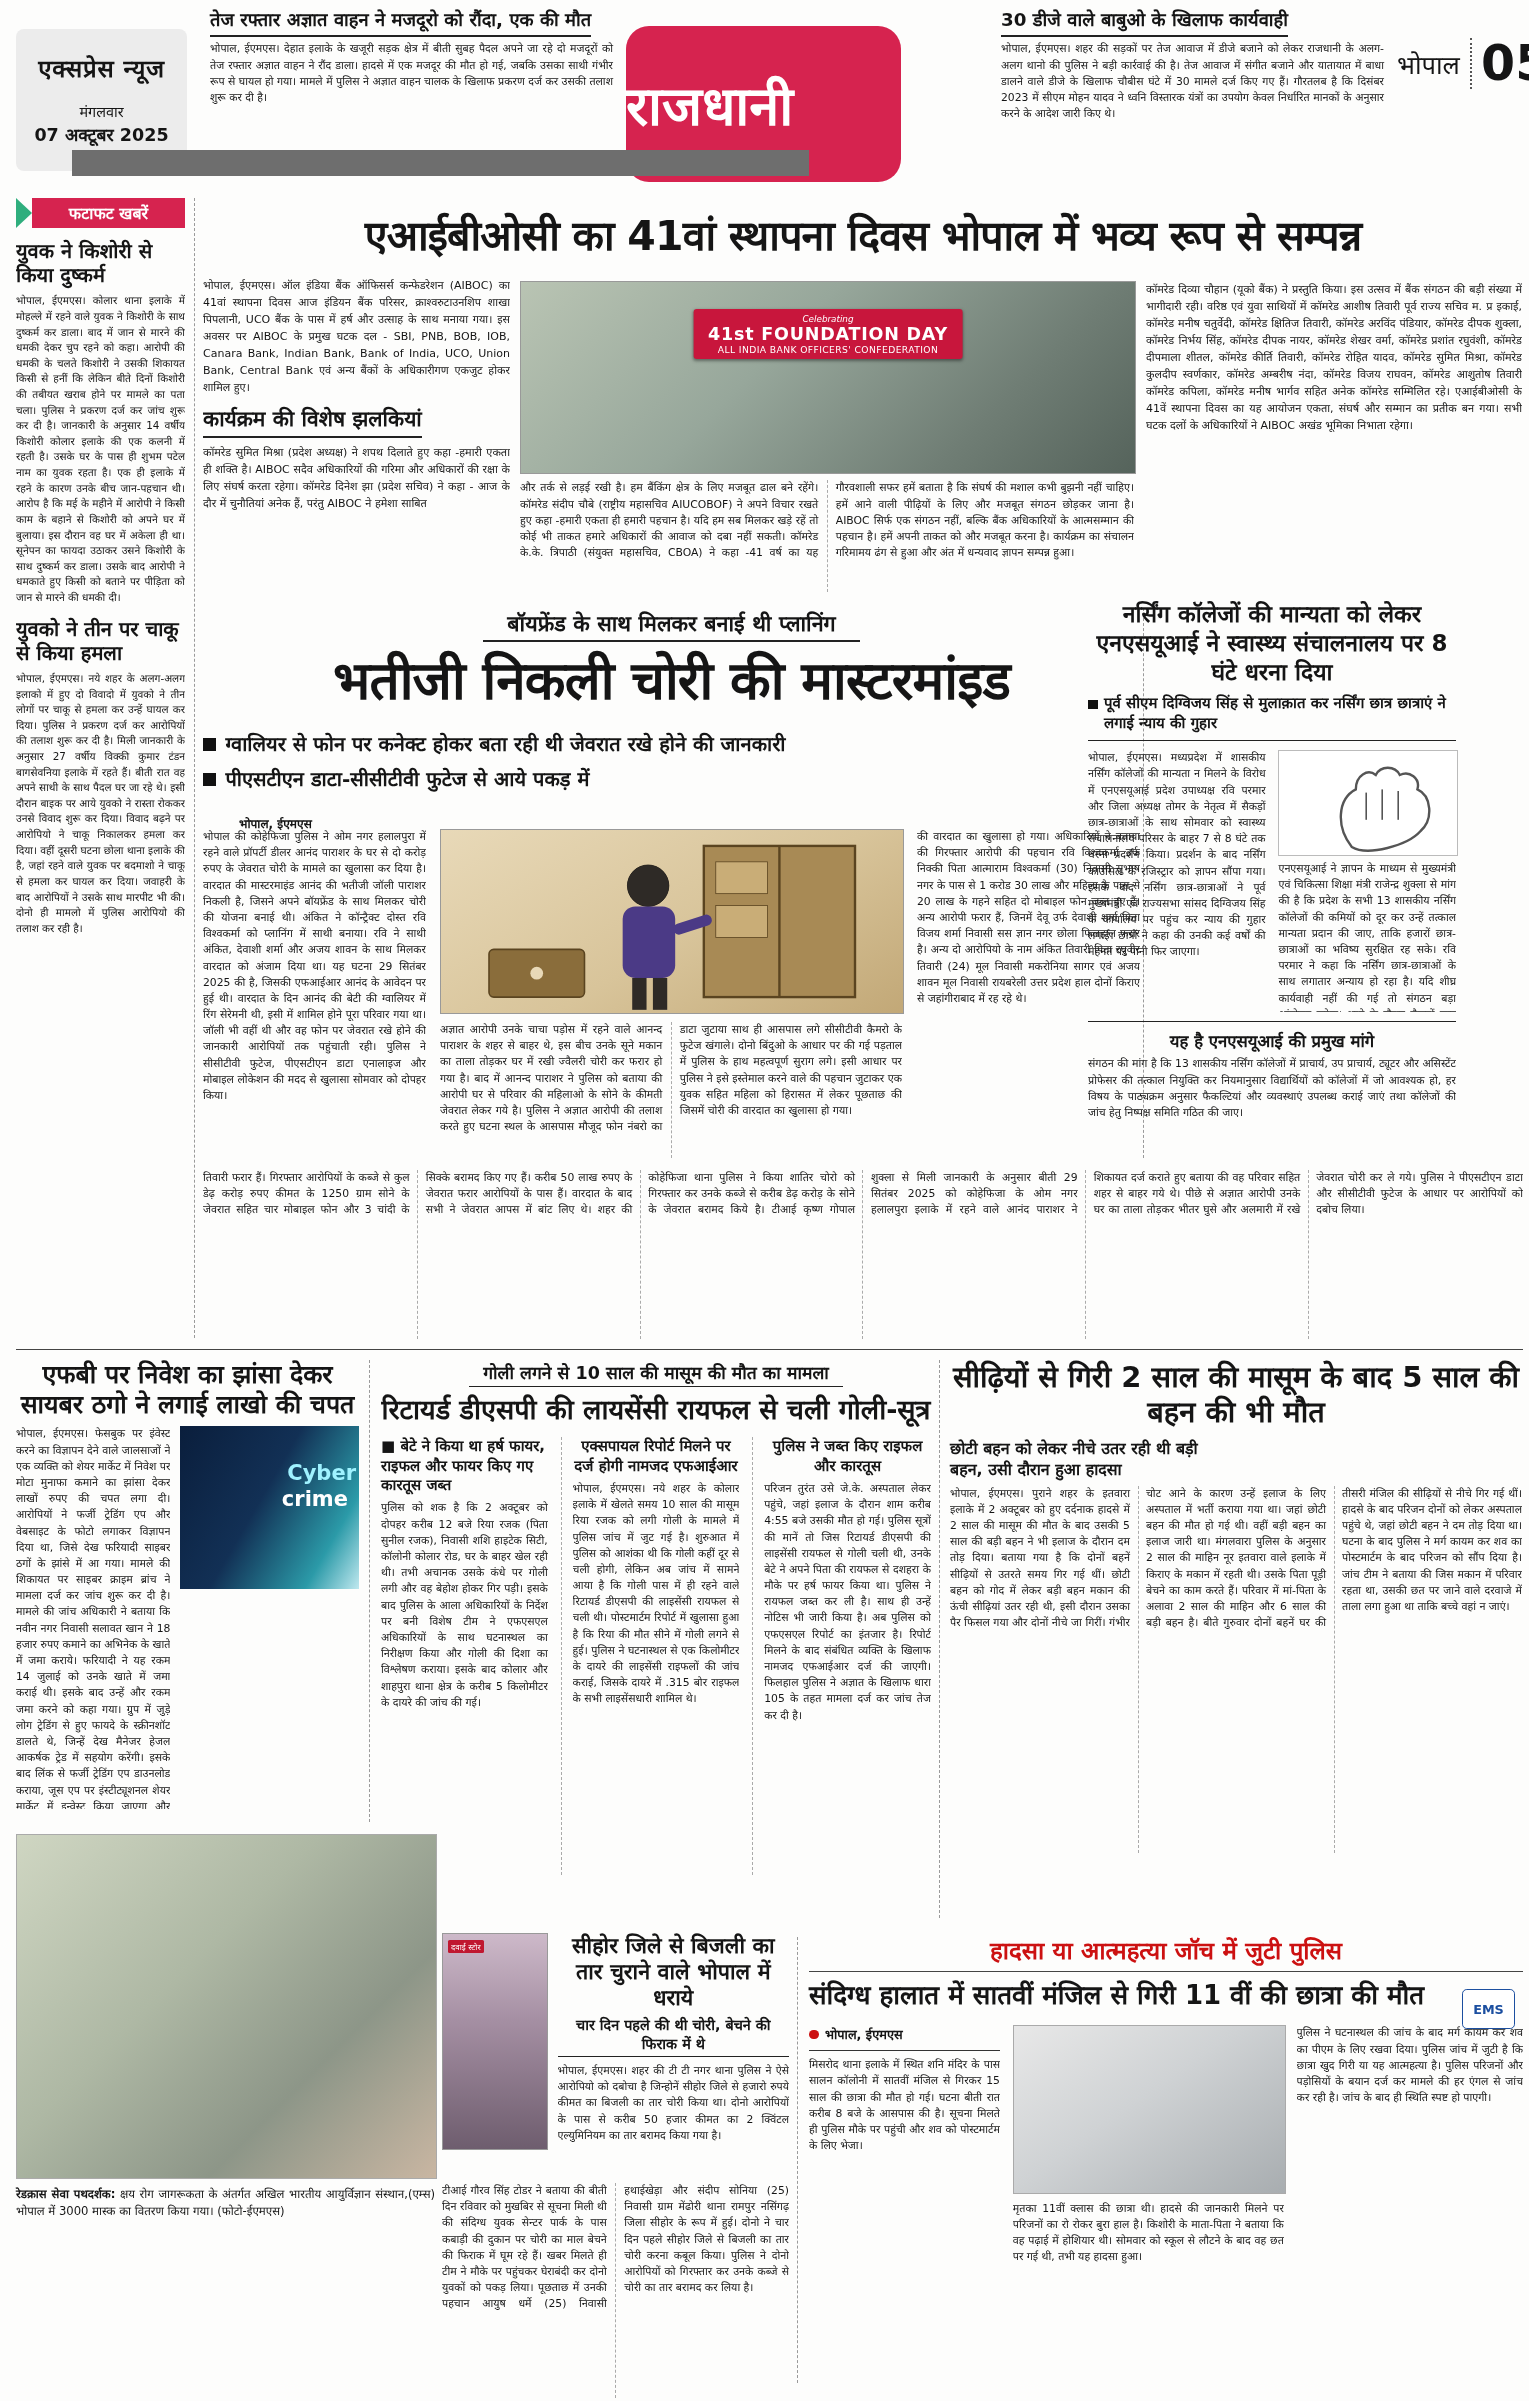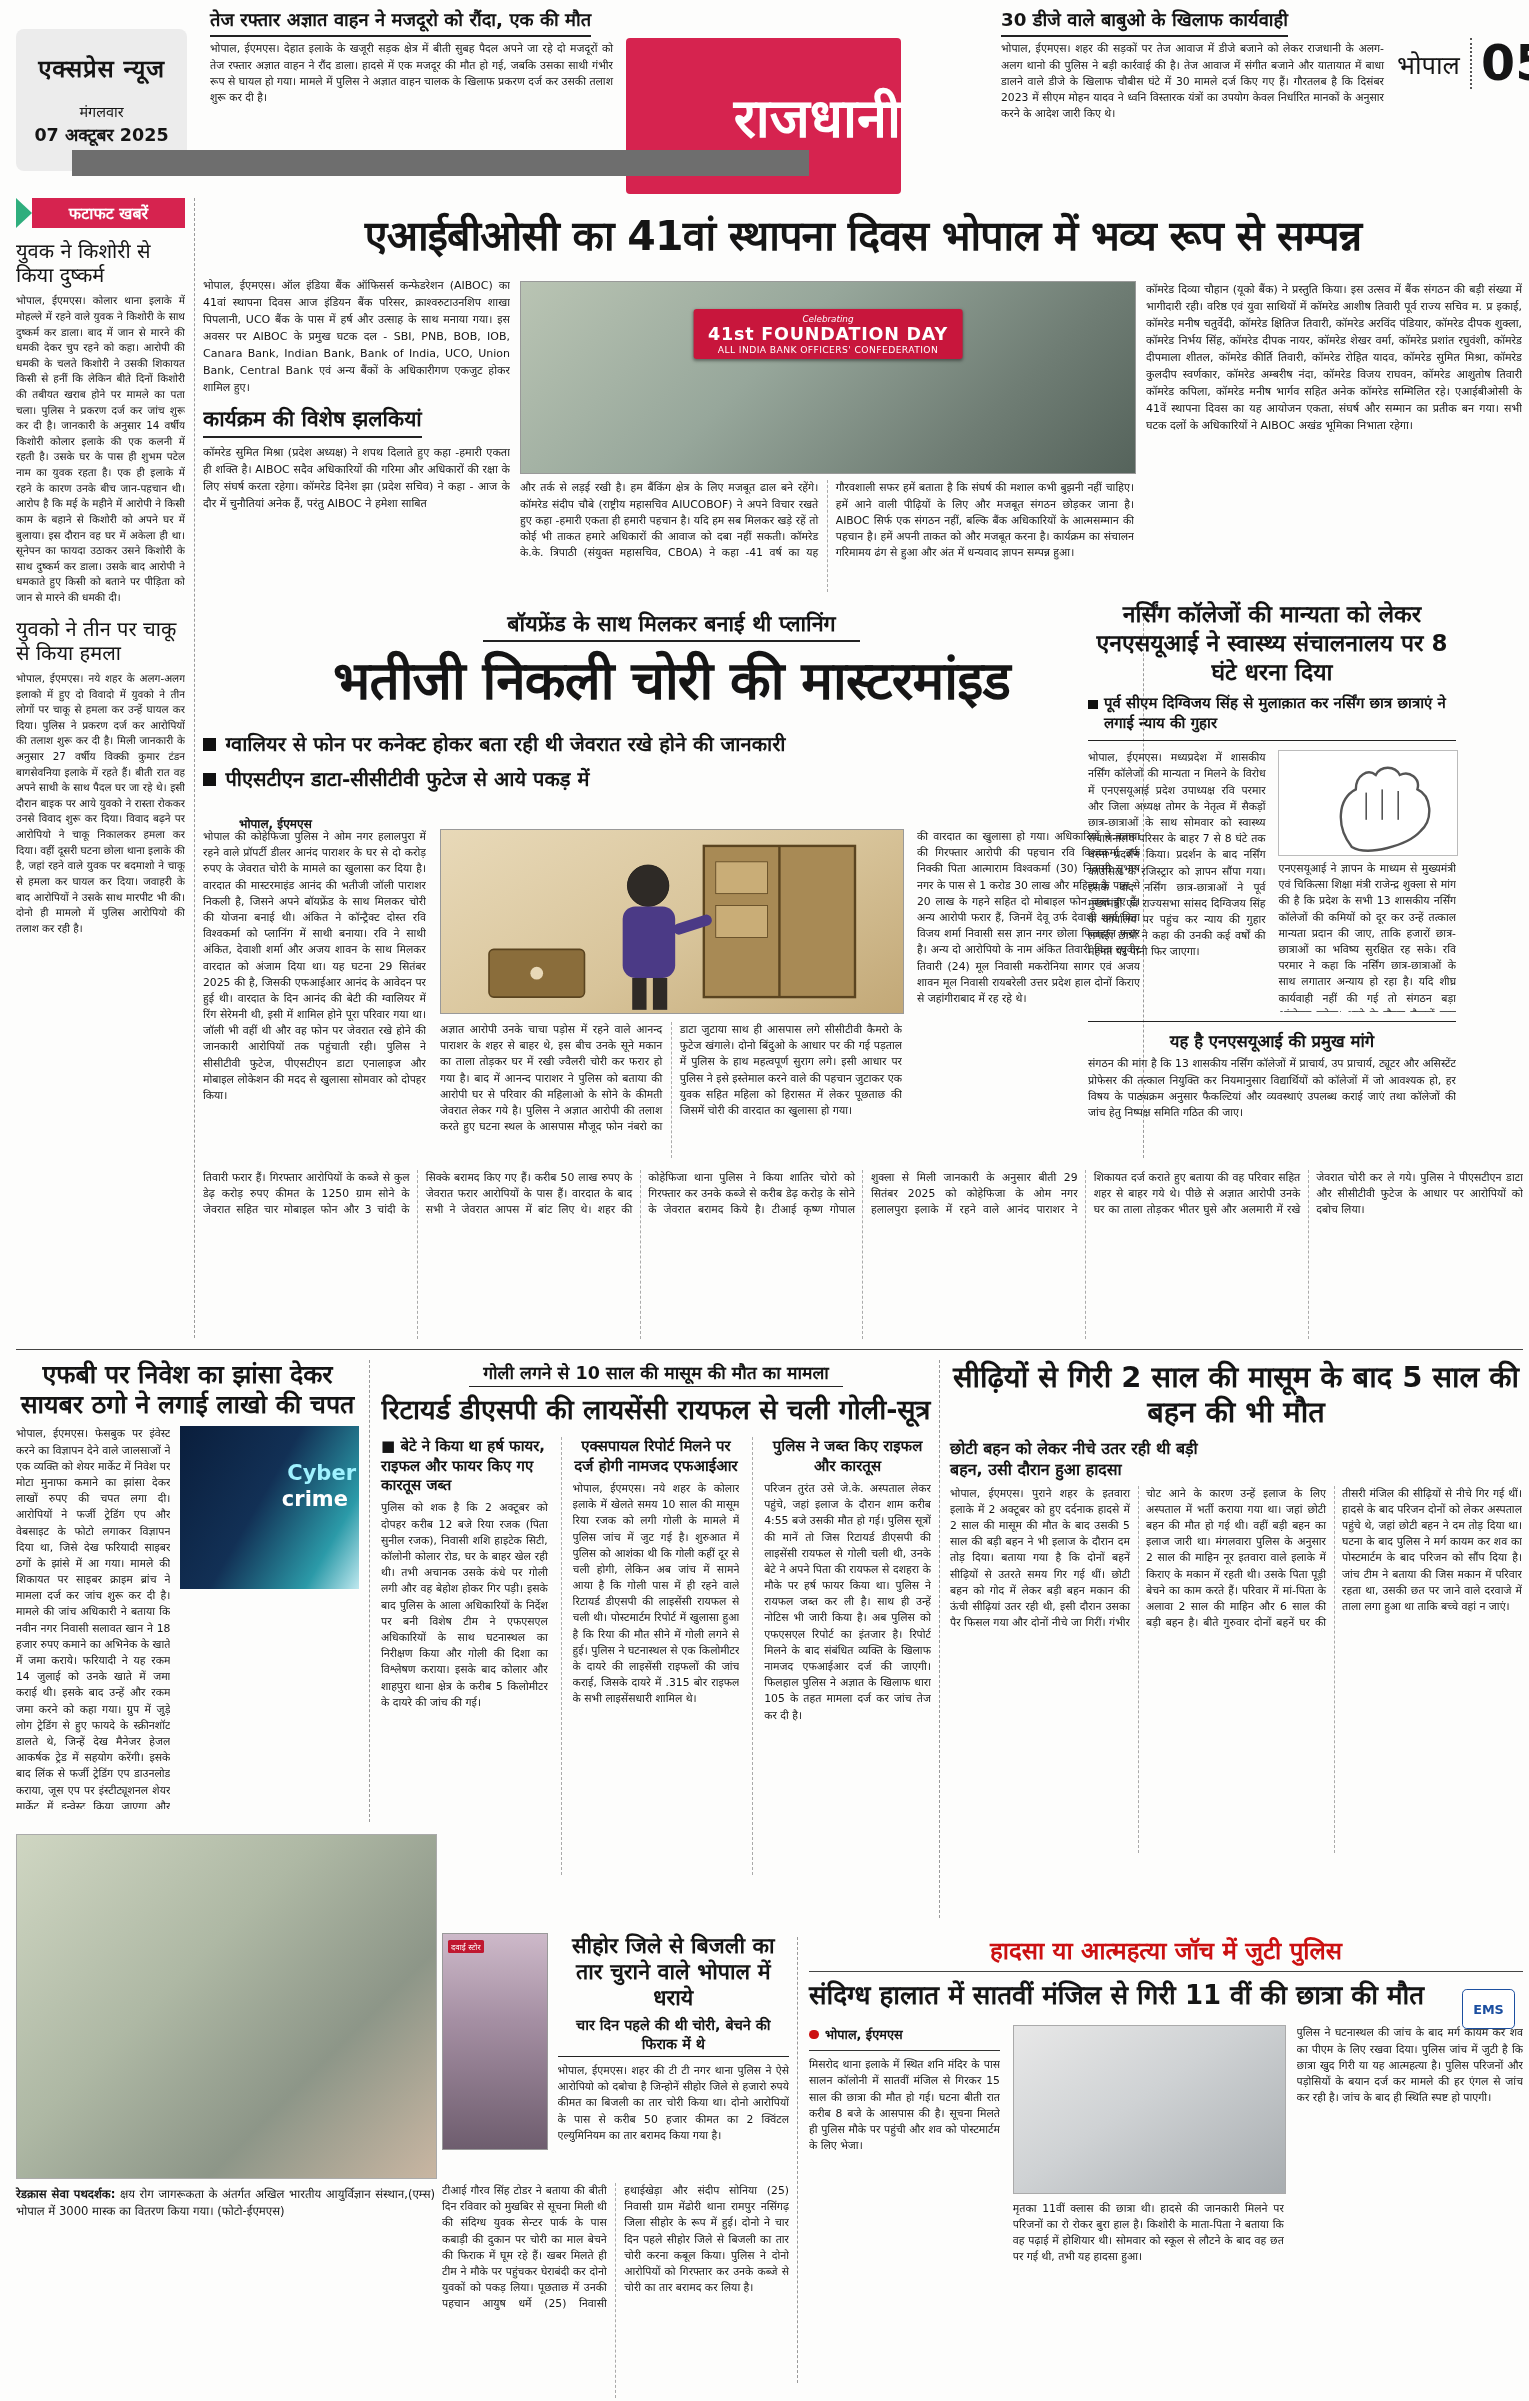--- a/index.html
+++ b/index.html
@@ -10,32 +10,32 @@
   .b{font-weight:bold;}
   .center{text-align:center;}
   .clip{overflow:hidden;}
   
   .masthead{background:#ececec;border-radius:8px;text-align:center;padding-top:22px;}
   .masthead .name{font-size:24px;font-weight:bold;letter-spacing:0.8px;}
   .masthead .day{font-size:14.4px;margin-top:17.5px;}
   .masthead .date{font-size:17.5px;font-weight:bold;margin-top:1.6px;}
   .tophead{font-size:18.3px;font-weight:bold;border-bottom:2.4px solid #222;padding-bottom:3.2px;display:inline-block;}
   .topbody{font-size:10.8px;line-height:1.5;margin-top:4.8px;}
-  .banner{background:#d6234f;border-radius:4px;color:#fff;display:flex;align-items:center;justify-content:flex-end;
-          font-size:54px;font-weight:bold;margin-top:12px;}
+  .banner{background:#d6234f;border-radius:23px;color:#fff;display:flex;align-items:center;justify-content:flex-start;
+          font-size:54px;font-weight:bold;}
   .citypage{display:flex;align-items:center;gap:9.6px;}
   .citypage .city{font-size:25.5px;}
   .citypage .sep{border-left:2.4px dotted #555;height:51px;}
   .citypage .pg{font-size:49px;font-weight:800;}
   .graybar{background:#6e6e6e;}
   
   .quick-label{display:flex;height:30px;}
   .quick-label .tri{width:0;height:0;border-top:15px solid transparent;border-bottom:15px solid transparent;border-left:16px solid #2fae7d;}
   .quick-label .box{background:#d6234f;color:#fff;font-weight:bold;font-size:16px;flex:1;display:flex;align-items:center;justify-content:center;}
-  .railhead{font-size:20px;font-weight:normal;line-height:1.2;margin:11px 0 6.4px 0;}
+  .railhead{font-size:20px;font-weight:bold;line-height:1.2;margin:11px 0 6.4px 0;}
   .railbody{font-size:10.4px;line-height:1.5;}
   .vdash{border-left:1.6px dashed #9a9a9a;}
   .hrule{border-top:1.2px solid #444;}
   
   .mainhead{font-size:41px;font-weight:bold;letter-spacing:-0.8px;}
   .subhead-u{font-size:21px;font-weight:bold;border-bottom:2px solid #222;padding-bottom:3.2px;margin:8px 0 6.4px 0;display:inline-block;}
   .body14{font-size:11px;line-height:1.55;}
   .body13{font-size:10.8px;line-height:1.5;}
   .photo{background:linear-gradient(135deg,#b9c4b3 0%,#97a79b 40%,#6f7d74 75%,#55635b 100%);position:relative;border:0.8px solid #999;}
   .aiboc-banner{position:absolute;left:50%;top:14%;transform:translateX(-50%);background:#c8163c;color:#fff;

